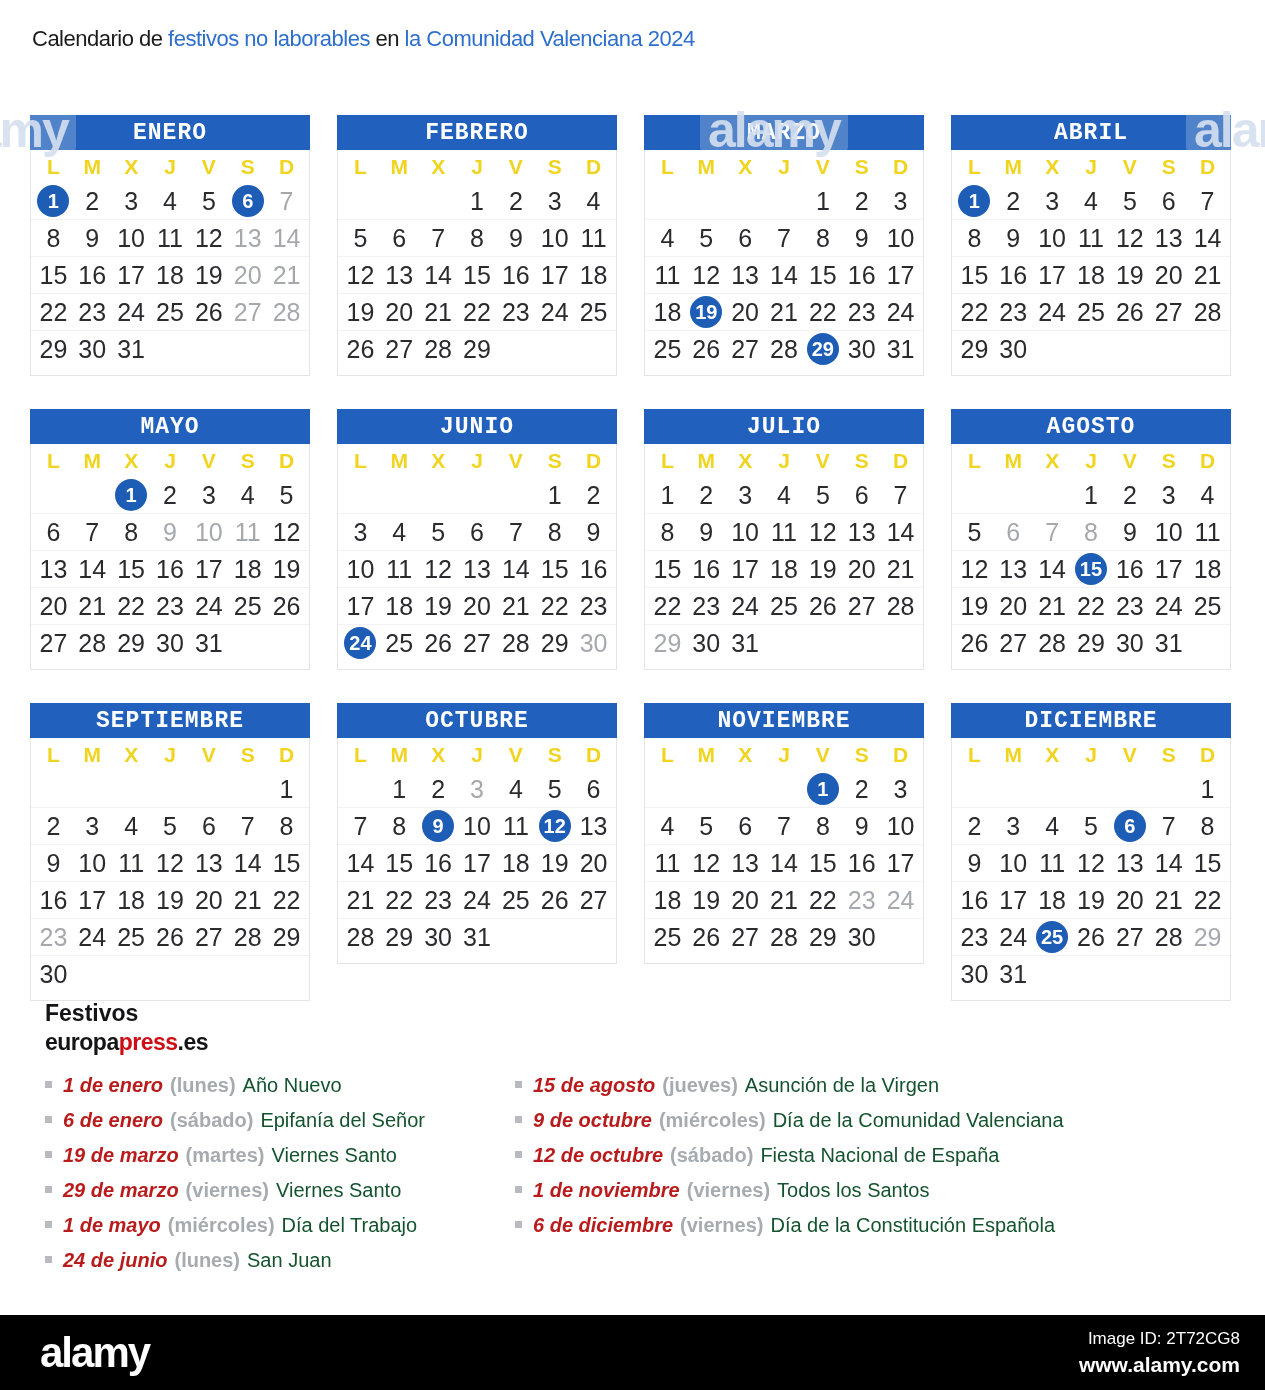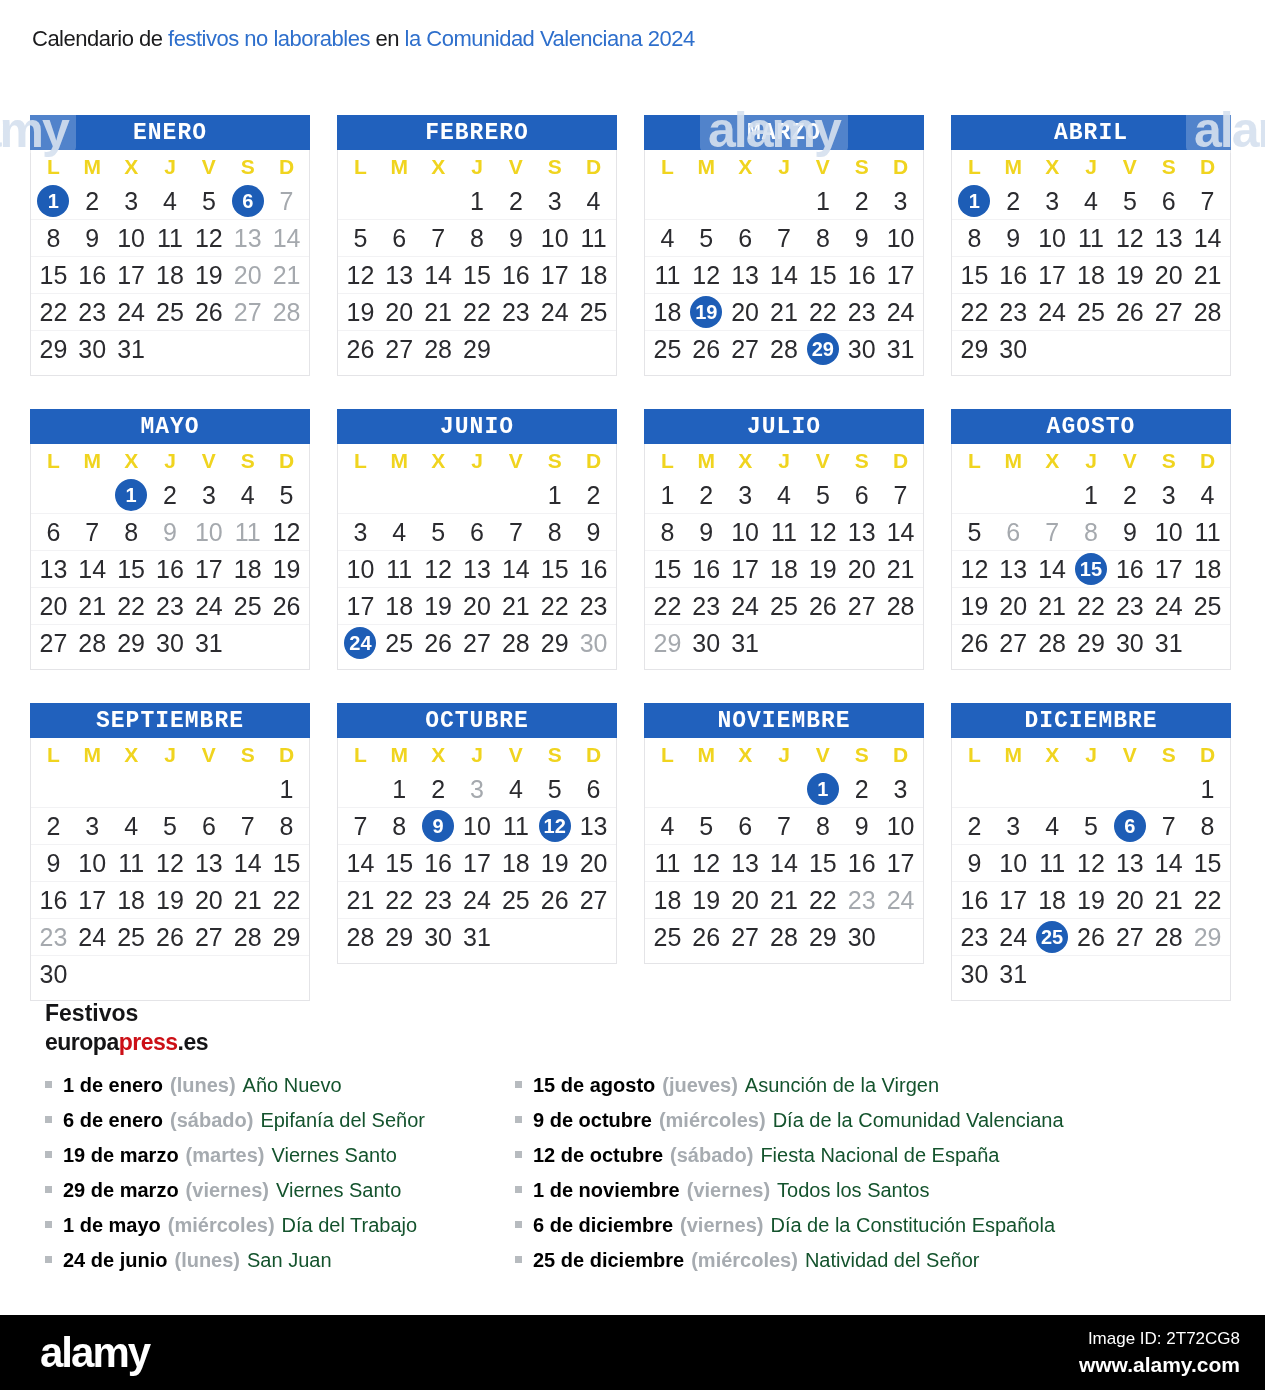--- a/index.html
+++ b/index.html
@@ -91,21 +91,21 @@
   .ep-logo .ep-red { color: #cc0f16; }
 
   .legend-cols { display: flex; margin-top: 18px; }
   .col-left { width: 470px; }
   .col-right { flex: 1; }
   .legend-item { margin-bottom: 12px; font-size: 20px; white-space: nowrap; }
   .legend-item .bullet {
     display: inline-block; width: 7px; height: 7px;
     background: #b7bbbf; margin-right: 11px; position: relative; top: -4px;
   }
-  .legend-item .date { font-weight: 700; color: #000000; margin-right: 7px; }
+  .legend-item .date { font-weight: 700; color: #b91c1c; margin-right: 7px; font-style: italic; }
   .legend-item .wday { color: #a6abb0; margin-right: 7px; font-weight: bold; }
   .legend-item .desc { color: #14532d; }
 
   
   .footer {
     position: absolute; left: 0; bottom: 0;
     width: 1265px; height: 75px;
     background: #000;
     display: flex; align-items: center;
     z-index: 10;
@@ -850,21 +850,20 @@
           <div class="legend-item"><span class="bullet"></span><span class="date">29 de marzo</span><span class="wday">(viernes)</span><span class="desc">Viernes Santo</span></div>
           <div class="legend-item"><span class="bullet"></span><span class="date">1 de mayo</span><span class="wday">(miércoles)</span><span class="desc">Día del Trabajo</span></div>
           <div class="legend-item"><span class="bullet"></span><span class="date">24 de junio</span><span class="wday">(lunes)</span><span class="desc">San Juan</span></div>
         </div>
         <div class="col-right">
           <div class="legend-item"><span class="bullet"></span><span class="date">15 de agosto</span><span class="wday">(jueves)</span><span class="desc">Asunción de la Virgen</span></div>
           <div class="legend-item"><span class="bullet"></span><span class="date">9 de octubre</span><span class="wday">(miércoles)</span><span class="desc">Día de la Comunidad Valenciana</span></div>
           <div class="legend-item"><span class="bullet"></span><span class="date">12 de octubre</span><span class="wday">(sábado)</span><span class="desc">Fiesta Nacional de España</span></div>
           <div class="legend-item"><span class="bullet"></span><span class="date">1 de noviembre</span><span class="wday">(viernes)</span><span class="desc">Todos los Santos</span></div>
           <div class="legend-item"><span class="bullet"></span><span class="date">6 de diciembre</span><span class="wday">(viernes)</span><span class="desc">Día de la Constitución Española</span></div>
-          <div class="legend-item"><span class="bullet"></span><span class="date">25 de diciembre</span><span class="wday">(miércoles)</span><span class="desc">Natividad del Señor</span></div>
         </div>
       </div>
   </div>
 
   <div class="footer">
     <span class="alamy-logo">alamy</span>
     <div class="footer-right">
       <div class="footer-id">Image ID: 2T72CG8</div>
       <div class="footer-url">www.alamy.com</div>
     </div>

